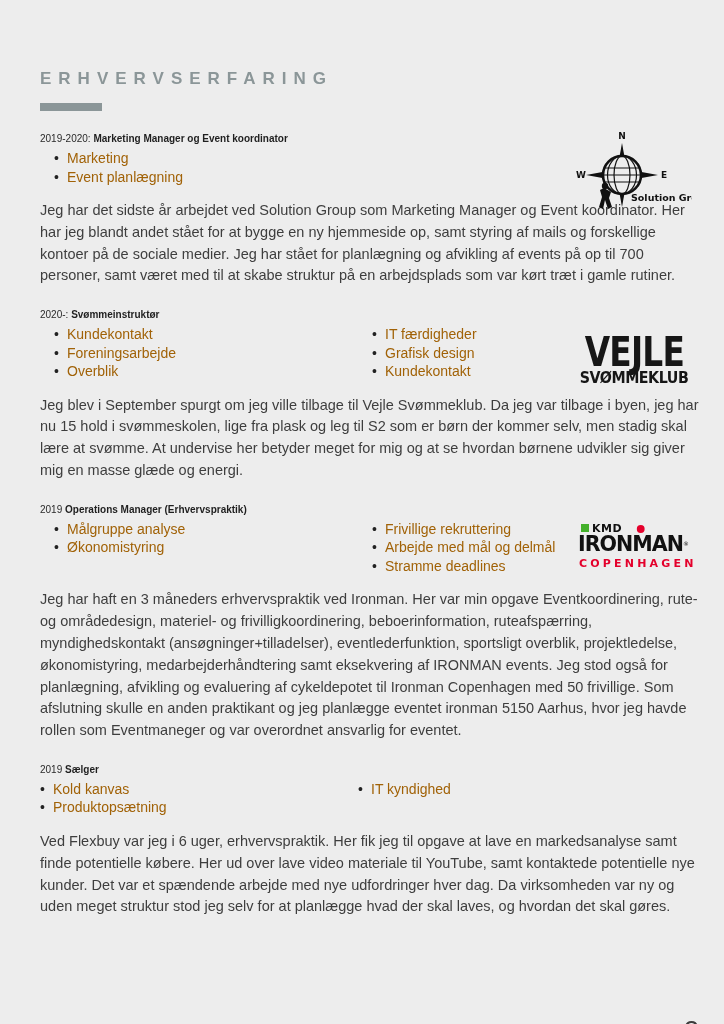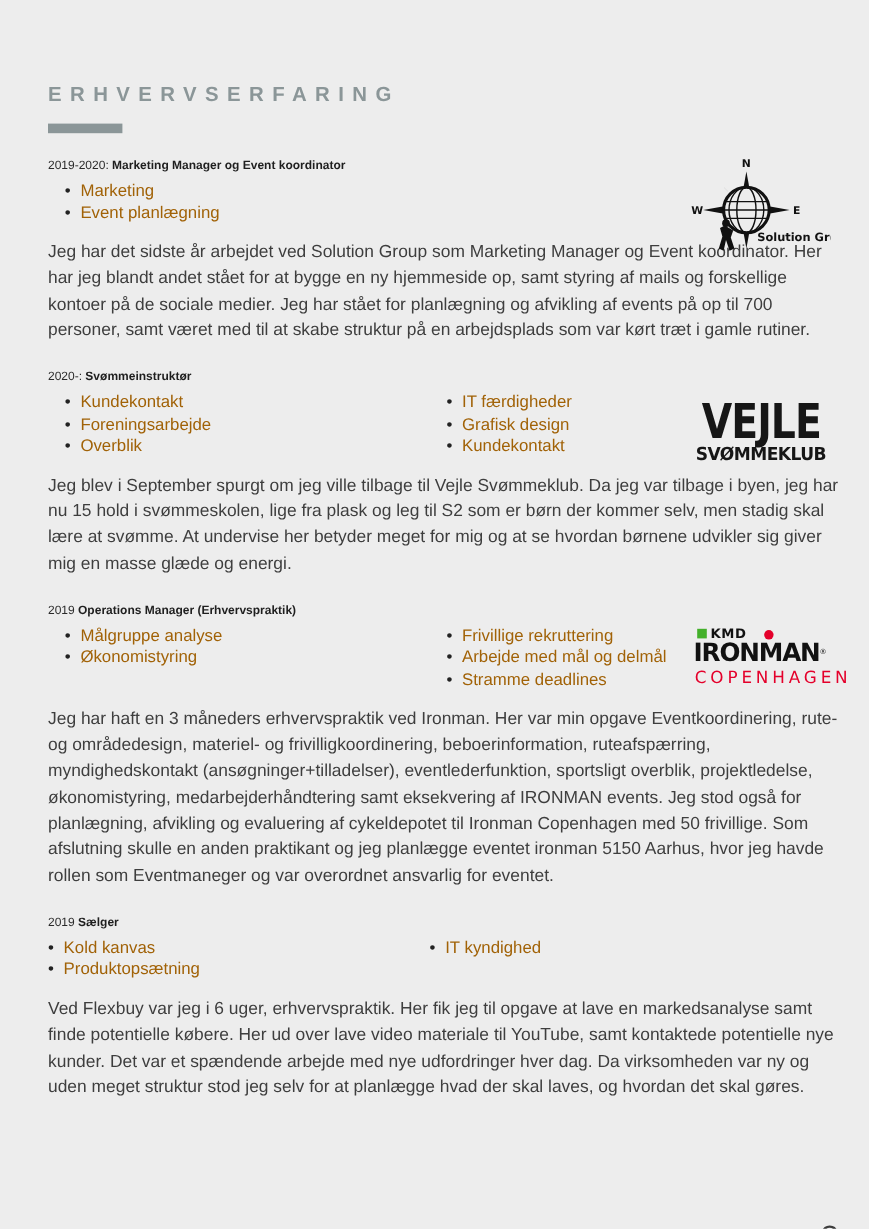--- a/index.html
+++ b/index.html
@@ -74,21 +74,21 @@
     transform:scaleX(0.98);transform-origin:left;
     white-space:nowrap;
   }
   .mdot{position:relative;}
   .mdot-dot{
     position:absolute;width:8px;height:8px;border-radius:50%;
     left:60px;top:-9px;
   }
   .ironman-reg{font-size:6px;vertical-align:top;font-weight:400;}
   .copenhagen-row{
-    font-size:14px;font-weight:400;letter-spacing:3.2px;
+    font-size:11px;font-weight:700;letter-spacing:3.2px;
     margin-top:3px;margin-left:1px;
     font-family:"DejaVu Sans", sans-serif;
   }
   
   .logo-flexbuy{top:10px;right:28px;width:98px;height:50px;}
   .flexbuy-text{
     position:absolute;left:0;right:6px;top:15px;text-align:center;
     color:#fff;font-weight:700;font-size:16px;letter-spacing:0.3px;
     font-family:"DejaVu Sans", sans-serif;
   }

